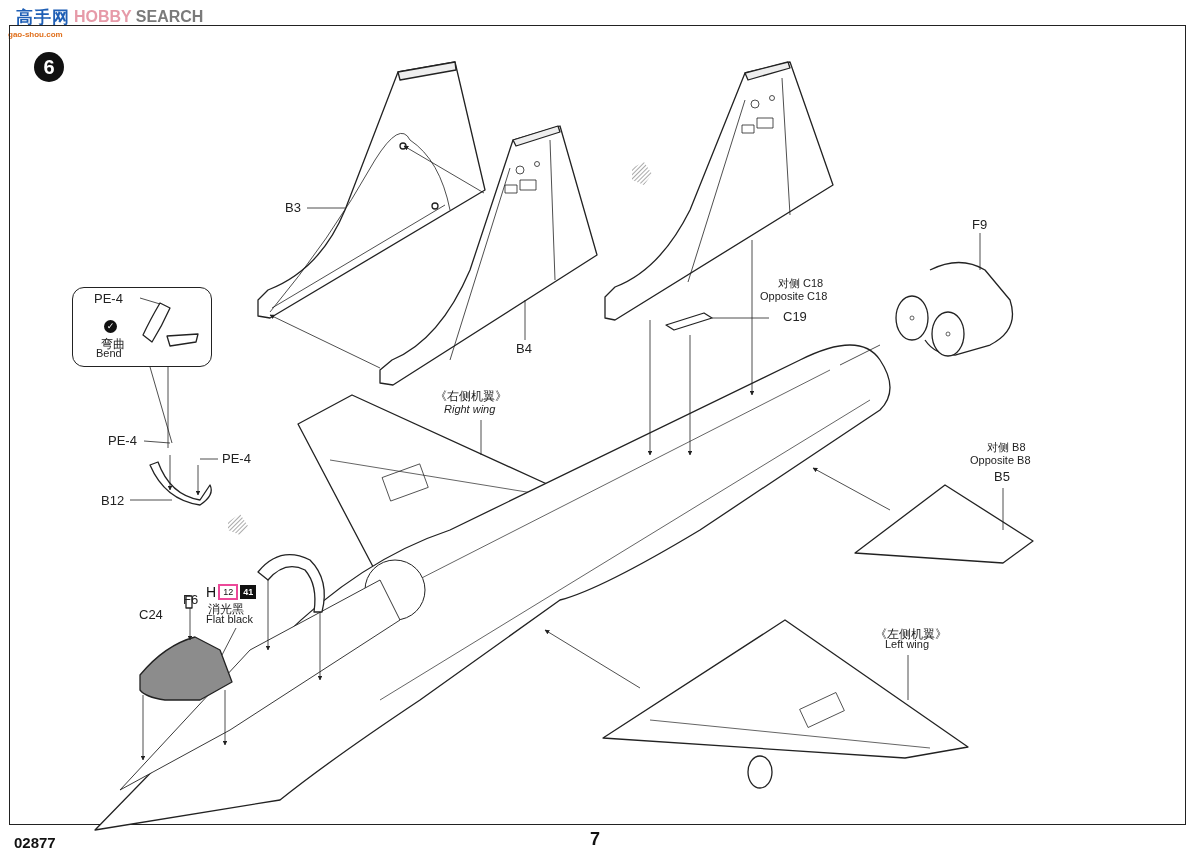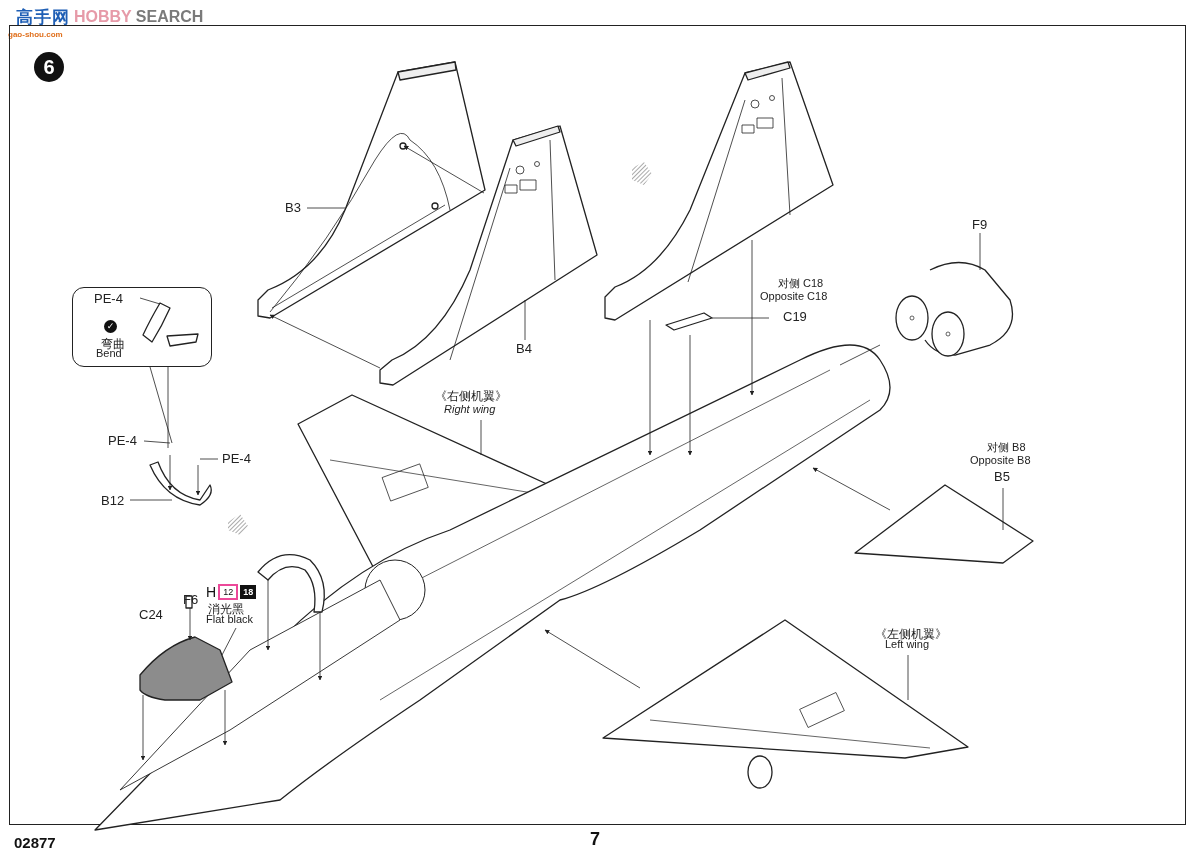--- a/index.html
+++ b/index.html
@@ -182,19 +182,19 @@
 <div class="lbl-sm" style="left:970px;top:454px;">Opposite B8</div>
 <div class="lbl" style="left:994px;top:469px;">B5</div>
 <div class="lbl-cn" style="left:435px;top:388px;">《右侧机翼》</div>
 <div class="lbl-sm" style="left:444px;top:403px;font-style:italic;">Right wing</div>
 <div class="lbl-cn" style="left:875px;top:626px;">《左侧机翼》</div>
 <div class="lbl-sm" style="left:885px;top:638px;">Left wing</div>
 
 <div class="paint-h">
   <span class="h-letter">H</span>
   <span class="box-w">12</span>
-  <span class="box-b">18</span>
+  <span class="box-b">41</span>
 </div>
 <div class="lbl-cn" style="left:208px;top:601px;">消光黑</div>
 <div class="lbl-sm" style="left:206px;top:613px;">Flat black</div>
 
 <div class="footer-code">02877</div>
 <div class="footer-page">7</div>
 
 </body></html>

